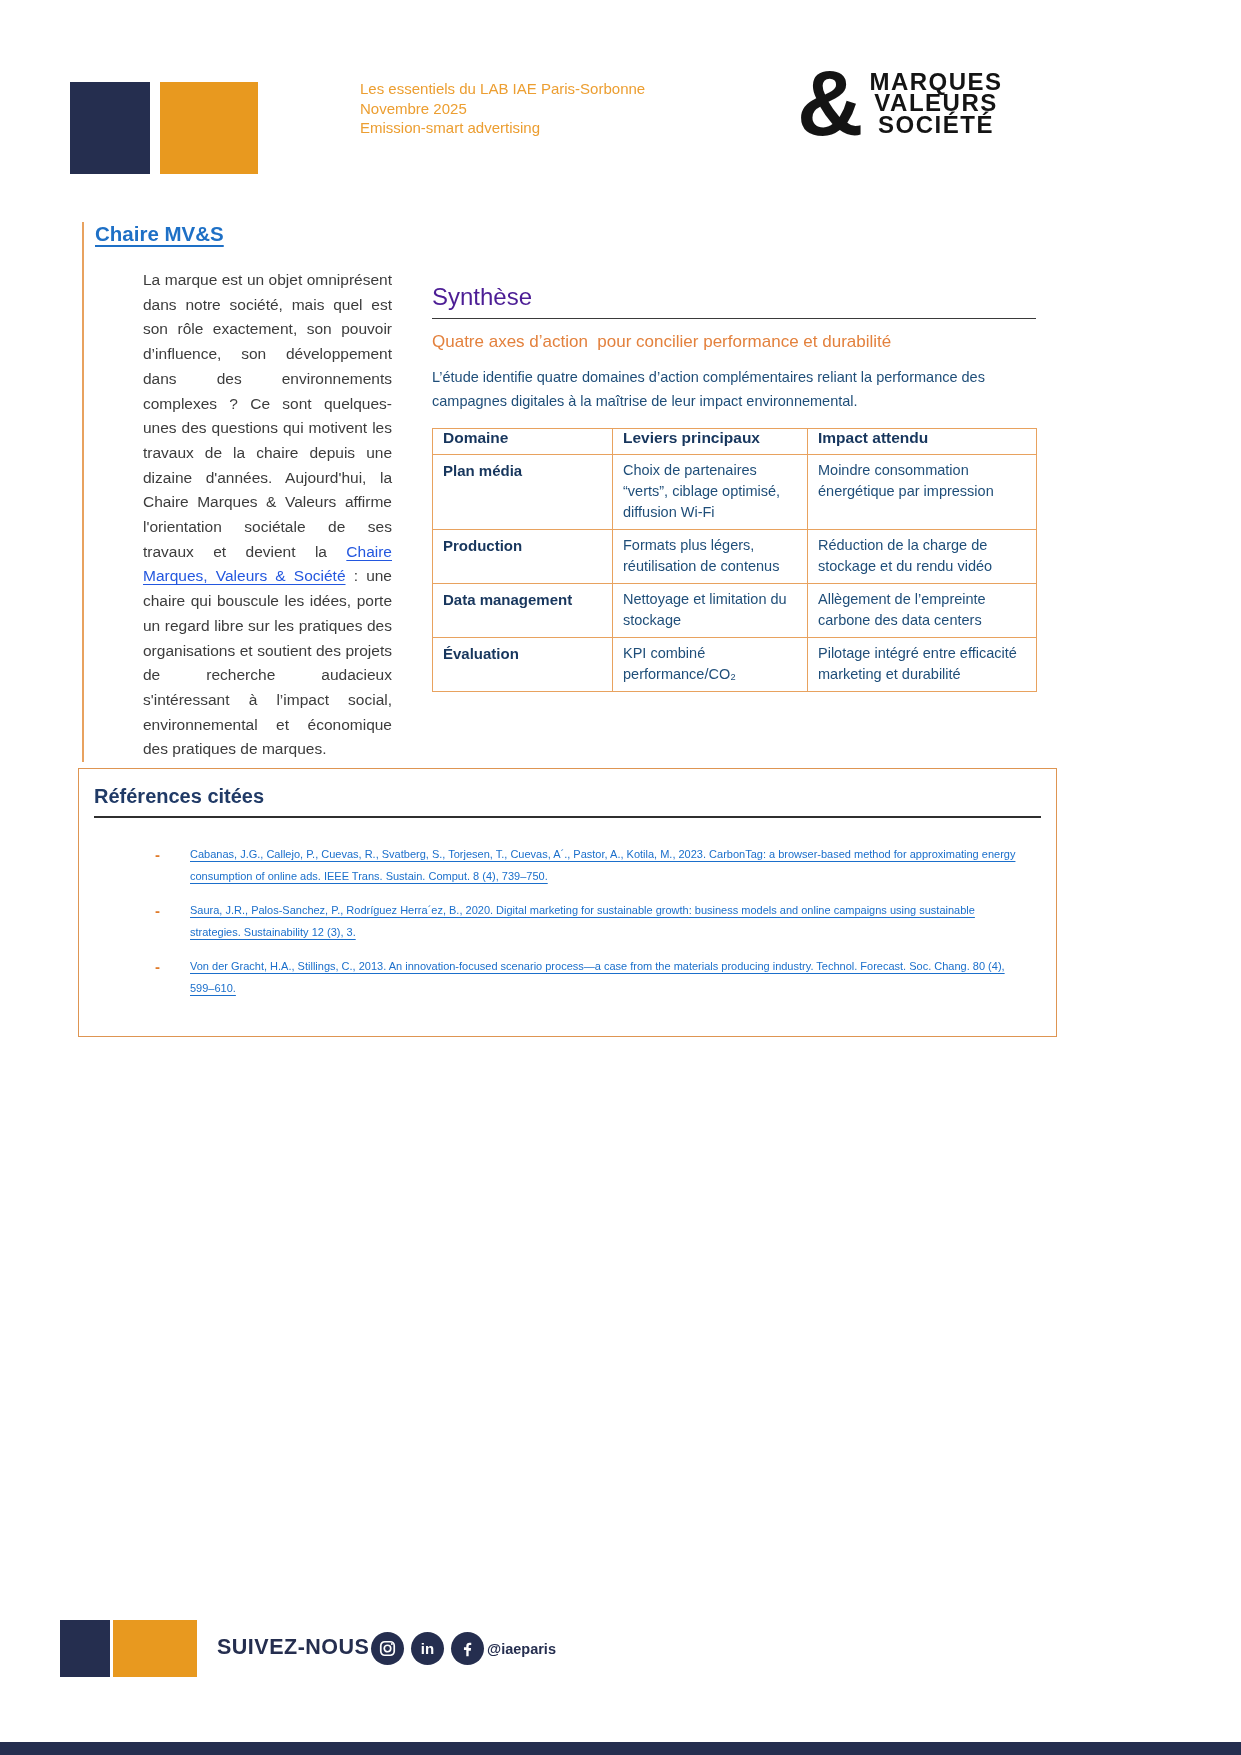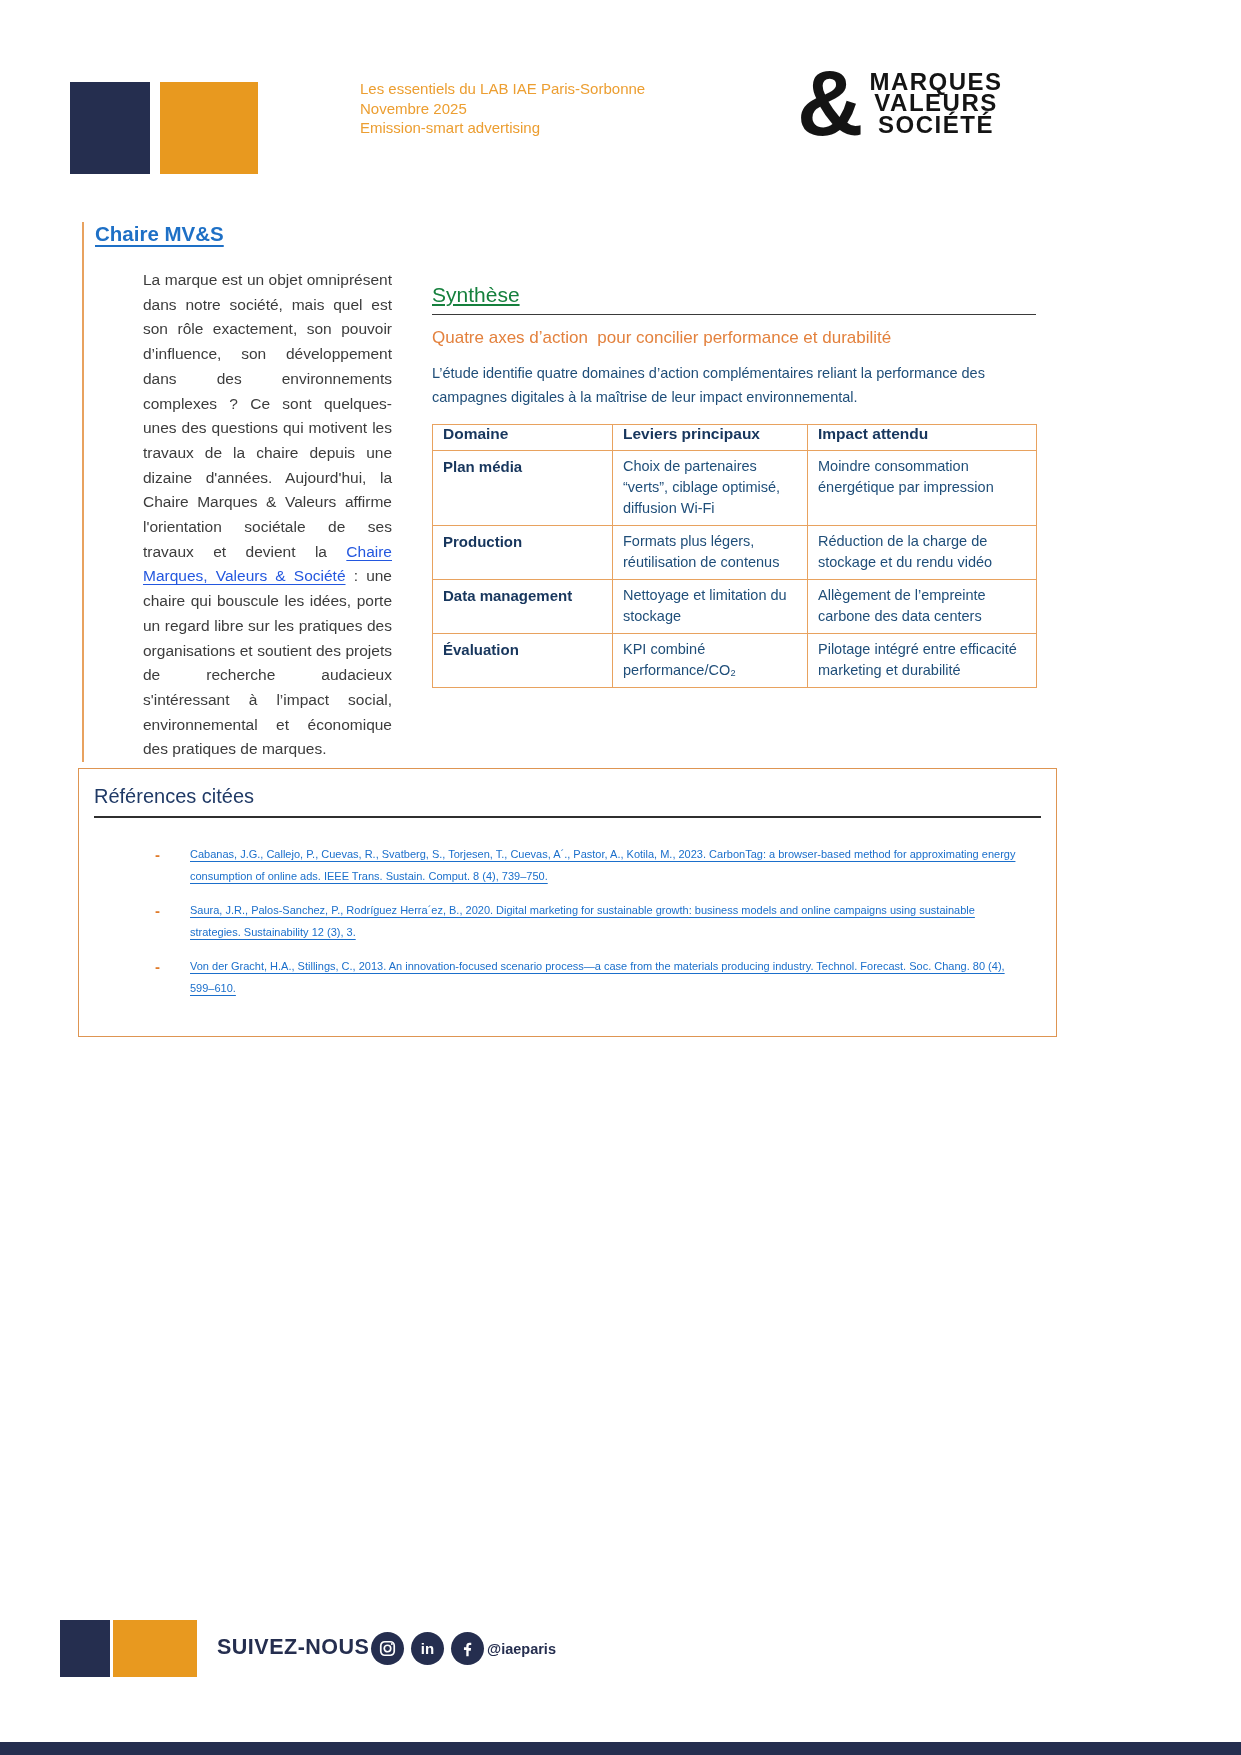--- a/index.html
+++ b/index.html
@@ -22,37 +22,37 @@
   
   .left-col { position: absolute; left: 82px; top: 222px; width: 310px;
               border-left: 2px solid #E8A25F; padding-left: 11px; }
   .chaire-title { display: inline-block; font-size: 20.5px; font-weight: 700; color: #1E70C6;
                   text-decoration: underline; text-underline-offset: 4px; margin-bottom: 22px; }
   .chaire-text { font-size: 15.5px; line-height: 24.7px; color: #3C3C3C; text-align: justify; margin-left: 48px; }
   .inline-link { color: #2357DF; text-decoration: underline; text-underline-offset: 3px; cursor: pointer; }
 
   
   .right-col { position: absolute; left: 432px; top: 283px; width: 604px; }
-  .synthese-title { font-size: 21px; font-weight: 500; color: #15803d; text-decoration: underline; }
+  .synthese-title { font-size: 24px; font-weight: 500; color: #4c1d95; }
   .synthese-rule { border-bottom: 1.5px solid #3A3A3A; margin-top: 7px; }
   .synthese-subtitle { font-size: 17px; font-weight: 500; color: #E3813D; margin-top: 13px; white-space: pre-wrap; }
   .synthese-intro { font-size: 14.5px; color: #1F4E79; line-height: 24px; margin-top: 13px; }
 
   table.axes { border-collapse: collapse; margin-top: 15px; width: 604px; table-layout: fixed; }
   table.axes col.c1 { width: 180px; } table.axes col.c2 { width: 195px; } table.axes col.c3 { width: 229px; }
   table.axes th, table.axes td { border: 1.5px solid #E8A25F; text-align: left; vertical-align: top;
                                  padding: 5px 10px 6px 10px; }
   table.axes th { font-size: 15.5px; font-weight: 700; color: #17365D; padding-top: 0; padding-bottom: 7px; }
   table.axes td { font-size: 14.5px; color: #1F4E79; line-height: 21px; }
   table.axes td.dom { font-weight: 700; color: #17365D; font-size: 15px; }
 
   
   .refs-box { position: absolute; left: 78px; top: 768px; width: 979px; height: 269px;
               border: 1.5px solid #DE9552; background: #ffffff; }
-  .refs-title { font-size: 20px; font-weight: 400; color: #203A66; margin: 16px 15px 0 15px; }
+  .refs-title { font-size: 20px; font-weight: 700; color: #203A66; margin: 16px 15px 0 15px; }
   .refs-rule { border-bottom: 2px solid #2F2F2F; margin: 8px 15px 0 15px; }
   .refs-list { margin-top: 26px; padding-left: 76px; padding-right: 40px; }
   .ref-item { display: flex; margin-bottom: 13px; }
   .ref-item .dash { color: #E07B2A; font-weight: 700; font-size: 15px; width: 35px; flex: none; line-height: 21.5px; }
   .ref-link { display: block; color: #1B6FCB; font-size: 11px; line-height: 21.5px;
               text-decoration: underline; text-underline-offset: 3px; cursor: pointer; }
 
   
   .f-navy   { position: absolute; left: 60px;  top: 1620px; width: 50px; height: 57px; background: #252E4F; }
   .f-orange { position: absolute; left: 113px; top: 1620px; width: 84px; height: 57px; background: #E8991F; }

